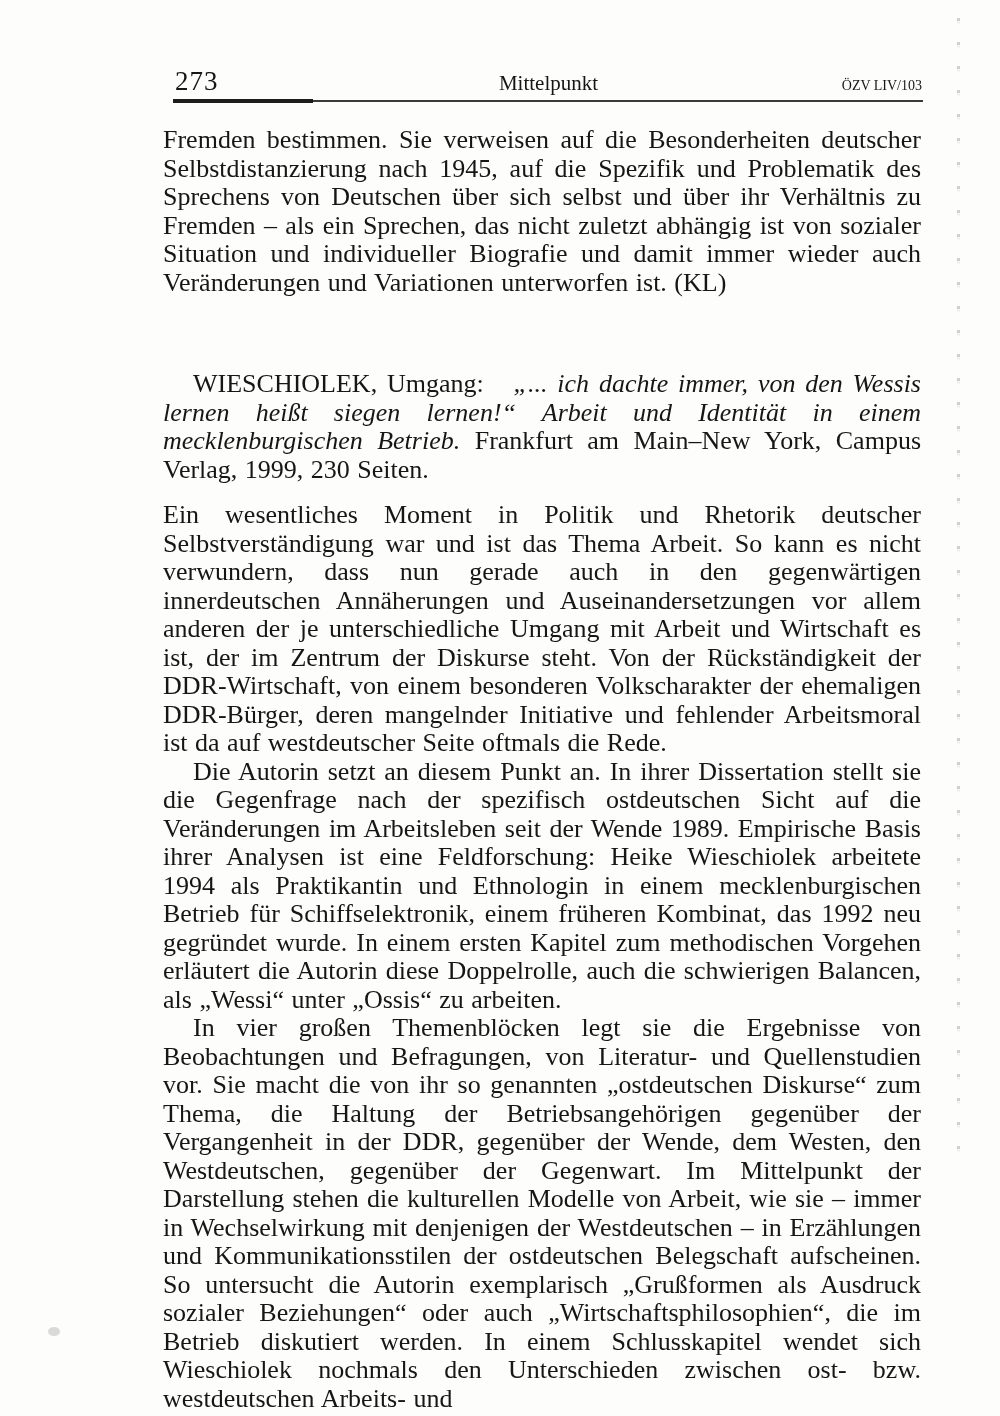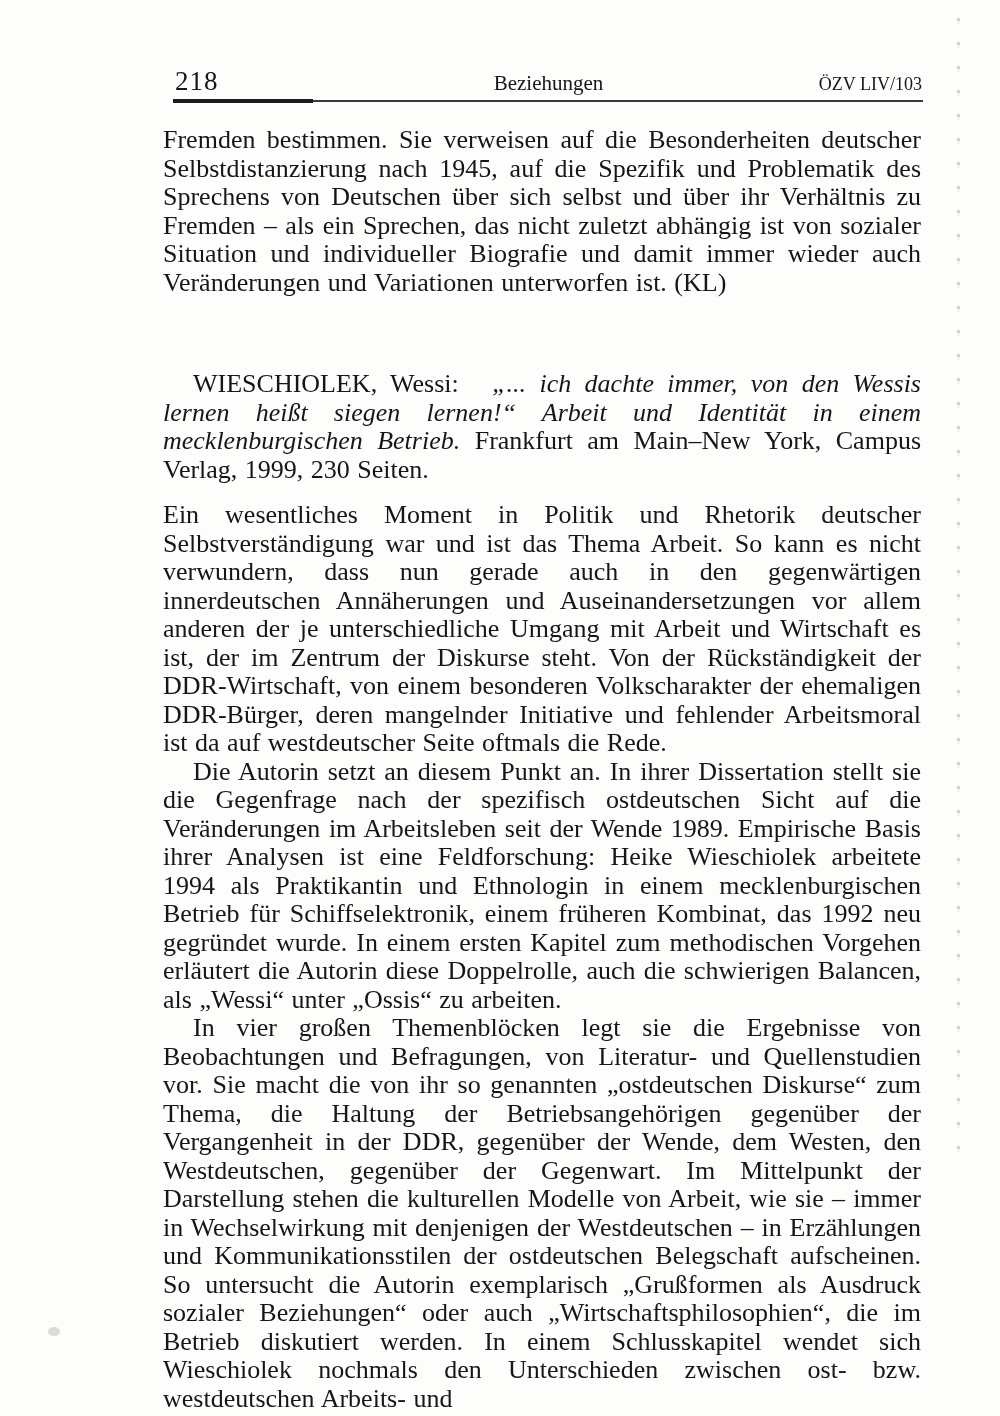--- a/index.html
+++ b/index.html
@@ -18,21 +18,21 @@
     position: absolute;
     top: 66px;
     left: 175px;
     width: 747px;
     display: grid;
     grid-template-columns: 1fr auto 1fr;
     align-items: baseline;
   }
   .page-num   { font-size: 27px; justify-self: start; letter-spacing: 1px; }
   .head-title { font-size: 21px; justify-self: center; }
-  .head-ref   { font-size: 18px; justify-self: end; text-align: right; }
+  .head-ref   { font-size: 14px; justify-self: end; text-align: right; }
   
   .head-rule {
     position: absolute;
     top: 100px;
     left: 173px;
     width: 750px;
     height: 2px;
     background: #3a3a3a;
   }
   .rule-accent {
@@ -87,34 +87,34 @@
     border-radius: 50%;
     background: rgba(130,130,130,0.28);
   }
 </style>
 </head>
 <body>
 
 <div class="page">
 
   <header class="running-head">
-    <span class="page-num">218</span>
-    <span class="head-title">Beziehungen</span>
+    <span class="page-num">273</span>
+    <span class="head-title">Mittelpunkt</span>
     <span class="head-ref">ÖZV LIV/103</span>
   </header>
 
   <div class="head-rule">
     <span class="rule-accent"></span>
   </div>
 
   <main class="text-block">
 
     <p class="para">Fremden bestimmen. Sie verweisen auf die Besonderheiten deutscher Selbstdistanzierung nach 1945, auf die Spezifik und Problematik des Sprechens von Deutschen über sich selbst und über ihr Verhältnis zu Fremden – als ein Sprechen, das nicht zuletzt abhängig ist von sozialer Situation und individueller Biografie und damit immer wieder auch Veränderungen und Variationen unterworfen ist. (KL)</p>
 
-    <p class="para indent citation"><span>WIESCHIOLEK, Wessi: </span><span class="italic">„... ich dachte immer, von den Wessis lernen heißt siegen lernen!“ Arbeit und Identität in einem mecklenburgischen Betrieb.</span><span> Frankfurt am Main–New York, Campus Verlag, 1999, 230 Seiten.</span></p>
+    <p class="para indent citation"><span>WIESCHIOLEK, Umgang: </span><span class="italic">„... ich dachte immer, von den Wessis lernen heißt siegen lernen!“ Arbeit und Identität in einem mecklenburgischen Betrieb.</span><span> Frankfurt am Main–New York, Campus Verlag, 1999, 230 Seiten.</span></p>
 
     <p class="para review-start">Ein wesentliches Moment in Politik und Rhetorik deutscher Selbstverständigung war und ist das Thema Arbeit. So kann es nicht verwundern, dass nun gerade auch in den gegenwärtigen innerdeutschen Annäherungen und Auseinandersetzungen vor allem anderen der je unterschiedliche Umgang mit Arbeit und Wirtschaft es ist, der im Zentrum der Diskurse steht. Von der Rückständigkeit der DDR-Wirtschaft, von einem besonderen Volkscharakter der ehemaligen DDR-Bürger, deren mangelnder Initiative und fehlender Arbeitsmoral ist da auf westdeutscher Seite oftmals die Rede.</p>
 
     <p class="para indent">Die Autorin setzt an diesem Punkt an. In ihrer Dissertation stellt sie die Gegenfrage nach der spezifisch ostdeutschen Sicht auf die Veränderungen im Arbeitsleben seit der Wende 1989. Empirische Basis ihrer Analysen ist eine Feldforschung: Heike Wieschiolek arbeitete 1994 als Praktikantin und Ethnologin in einem mecklenburgischen Betrieb für Schiffselektronik, einem früheren Kombinat, das 1992 neu gegründet wurde. In einem ersten Kapitel zum methodischen Vorgehen erläutert die Autorin diese Doppelrolle, auch die schwierigen Balancen, als „Wessi“ unter „Ossis“ zu arbeiten.</p>
 
     <p class="para indent">In vier großen Themenblöcken legt sie die Ergebnisse von Beobachtungen und Befragungen, von Literatur- und Quellenstudien vor. Sie macht die von ihr so genannten „ostdeutschen Diskurse“ zum Thema, die Haltung der Betriebsangehörigen gegenüber der Vergangenheit in der DDR, gegenüber der Wende, dem Westen, den Westdeutschen, gegenüber der Gegenwart. Im Mittelpunkt der Darstellung stehen die kulturellen Modelle von Arbeit, wie sie – immer in Wechselwirkung mit denjenigen der Westdeutschen – in Erzählungen und Kommunikationsstilen der ostdeutschen Belegschaft aufscheinen. So untersucht die Autorin exemplarisch „Grußformen als Ausdruck sozialer Beziehungen“ oder auch „Wirtschaftsphilosophien“, die im Betrieb diskutiert werden. In einem Schlusskapitel wendet sich Wieschiolek nochmals den Unterschieden zwischen ost- bzw. westdeutschen Arbeits- und</p>
 
   </main>
 
   <div class="artifact-col"></div>

